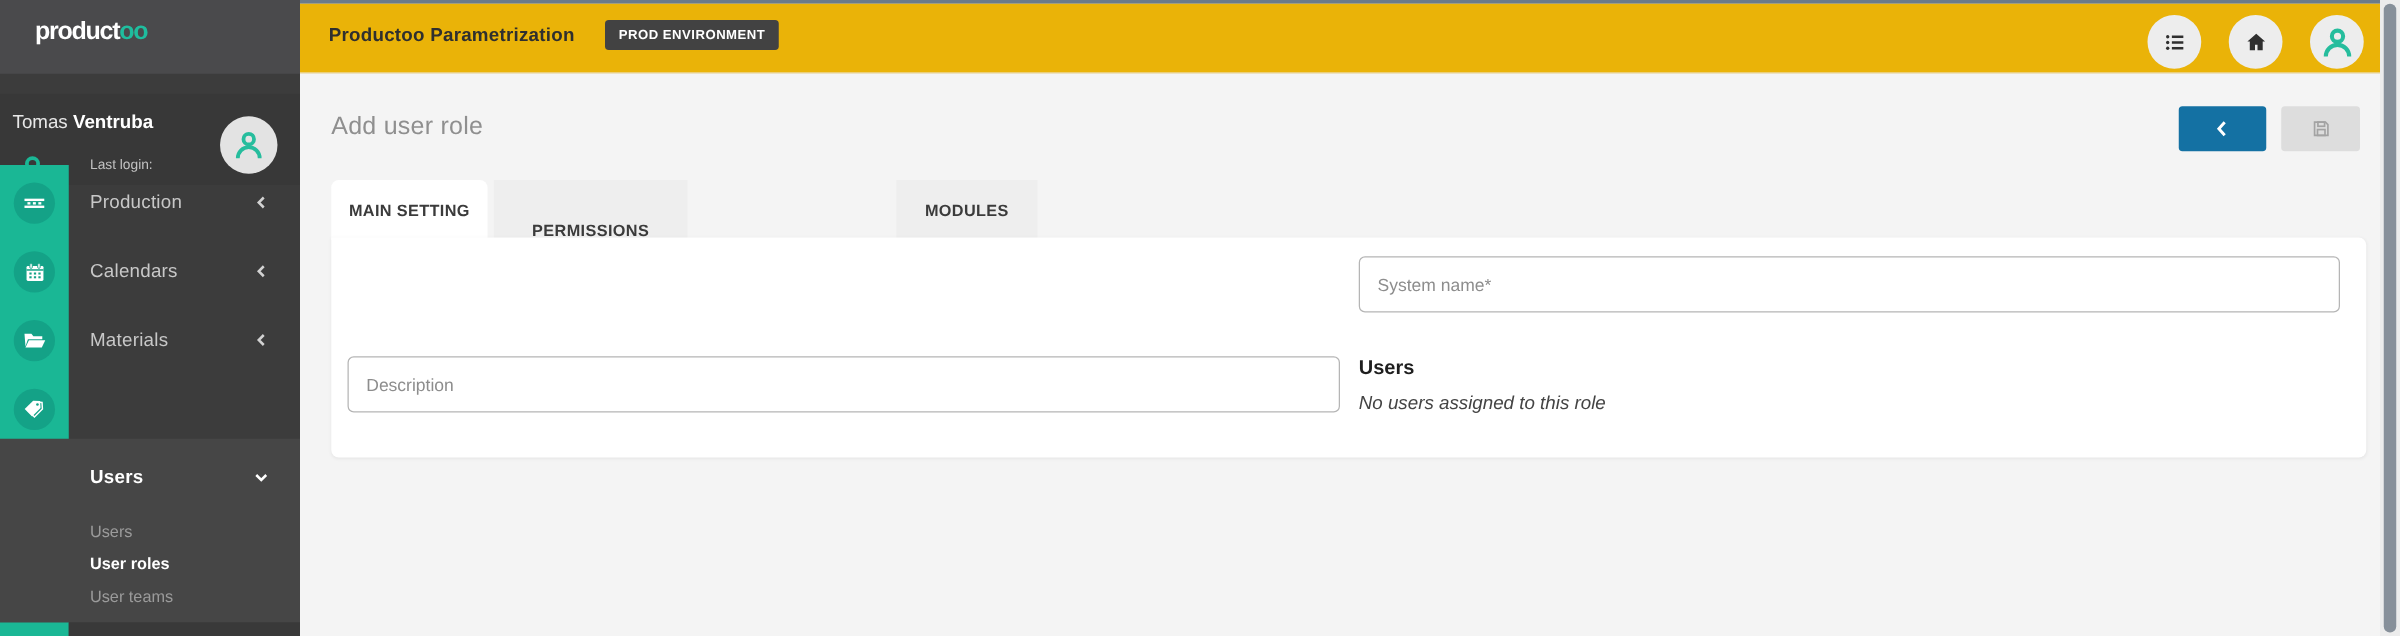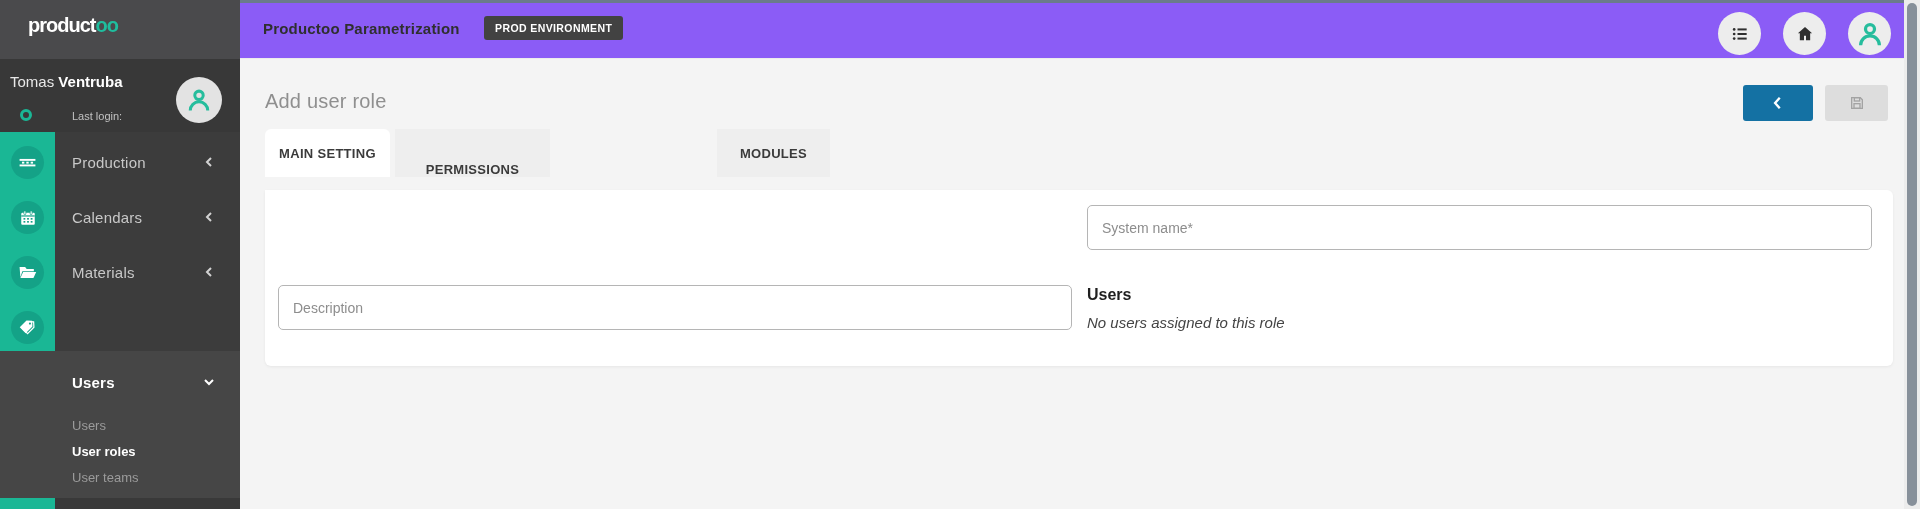--- a/index.html
+++ b/index.html
@@ -4,21 +4,21 @@
 <style>
   * { margin:0; padding:0; box-sizing:border-box; }
   body { font-family:"Liberation Sans", sans-serif; background:#ffffff; }
   .frame { position:relative; width:1920px; height:509px; overflow:hidden; background:#f4f4f4; }
 
   
   .sidebar { position:absolute; left:0; top:0; width:240px; height:509px; background:#3c3c3c; }
   .logo-area { position:absolute; left:0; top:0; width:240px; height:59px; background:#4a4a4c; cursor:pointer; }
   .logo-text { position:absolute; left:28px; top:14px; font-size:20px; font-weight:bold; letter-spacing:-1px; color:#ffffff; }
   .logo-accent { color:#1fbd9e; }
-  .user-area { position:absolute; left:0; top:59px; width:240px; height:73px; background:#383838; }
+  .user-area { position:absolute; left:0; top:75px; width:240px; height:73px; background:#383838; }
   .user-name { position:absolute; left:10px; top:14px; font-size:15px; color:#e8e8e8; }
   .user-name b { color:#ffffff; }
   .status-dot { position:absolute; left:20px; top:50px; width:12px; height:12px; border-radius:50%; border:3px solid #1ab795; background:transparent; }
   .last-login { position:absolute; left:72px; top:51px; font-size:11px; color:#c2c2c2; }
   .sidebar-avatar { position:absolute; left:176px; top:18px; width:46px; height:46px; border-radius:50%; background:#e3e3e3; display:flex; align-items:center; justify-content:center; }
 
   .teal-strip { position:absolute; left:0; top:132px; width:55px; height:377px; background:#1ab795; }
   .rail-icon { position:absolute; left:11px; width:33px; height:33px; border-radius:50%; background:#14a287; display:flex; align-items:center; justify-content:center; }
 
   .menu-row { position:absolute; left:0; width:240px; height:55px; cursor:pointer; }
@@ -26,33 +26,33 @@
   .menu-chevron { position:absolute; left:203px; top:50%; transform:translateY(-50%); }
   .users-section { position:absolute; left:0; top:351px; width:240px; height:147px; background:#464646; }
   .menu-label-active { color:#ffffff; font-weight:bold; }
   .sub-item { position:absolute; left:0; width:240px; height:24px; cursor:pointer; }
   .sub-label { position:absolute; left:72px; top:50%; transform:translateY(-50%); font-size:13px; color:#9b9b9b; }
   .sub-label-active { color:#ffffff; font-weight:bold; }
   .sidebar-bottom { position:absolute; left:55px; top:498px; width:185px; height:11px; background:#393939; }
 
   
   .top-line { position:absolute; left:240px; top:0; width:1680px; height:3px; background:#6b7b8a; }
-  .header-bar { position:absolute; left:240px; top:3px; width:1680px; height:56px; background:#8b5cf6; border-bottom:1px solid #ececec; }
+  .header-bar { position:absolute; left:240px; top:3px; width:1680px; height:56px; background:#eab308; border-bottom:1px solid #ececec; }
   .header-title { position:absolute; left:23px; top:17px; font-size:15px; font-weight:bold; color:#2f2f2f; letter-spacing:.2px; }
   .env-badge { position:absolute; left:244px; top:13px; background:#424242; color:#ffffff; font-size:10.5px; font-weight:bold; letter-spacing:.4px; padding:6px 11px; border-radius:3px; }
   .header-circle { position:absolute; top:9px; width:43px; height:43px; border-radius:50%; background:#ededed; border:none; display:flex; align-items:center; justify-content:center; cursor:pointer; }
   .hc-1 { left:1478px; } .hc-2 { left:1543px; } .hc-3 { left:1608px; }
 
   
   .page-heading { position:absolute; left:265px; top:90px; font-size:20px; color:#8f8f8f; letter-spacing:.2px; }
   .btn { position:absolute; top:85px; height:36px; border:none; border-radius:3px; display:flex; align-items:center; justify-content:center; cursor:pointer; }
   .btn-back { left:1743px; width:70px; background:#1471a3; }
   .btn-save { left:1825px; width:63px; background:#dddddd; cursor:default; }
 
-  .tab { position:absolute; top:129px; height:48px; display:flex; align-items:center; justify-content:center; font-size:13px; font-weight:bold; color:#3b3b3b; letter-spacing:.3px; cursor:pointer; }
+  .tab { position:absolute; top:144px; height:48px; display:flex; align-items:center; justify-content:center; font-size:13px; font-weight:bold; color:#3b3b3b; letter-spacing:.3px; cursor:pointer; }
   .tab-active { background:#ffffff; border-radius:6px 6px 0 0; }
   .tab-idle { background:#eeeeee; }
   .tab-1 { left:265px; width:125px; }
   .tab-2 { left:395px; width:155px;align-items:flex-end; }
   .tab-3 { left:555px; width:157px; }
   .tab-4 { left:717px; width:113px; }
 
   .card { position:absolute; left:265px; top:190px; width:1628px; height:176px; background:#ffffff; border-radius:0 6px 6px 6px; box-shadow:0 1px 3px rgba(0,0,0,.06); }
   .text-input { position:absolute; height:45px; border:1px solid #b5b5b5; border-radius:5px; background:#ffffff; font-family:"Liberation Sans",sans-serif; font-size:14px; color:#333; padding:0 14px; outline:none; }
   .text-input::placeholder { color:#8d8d8d; opacity:1; }

